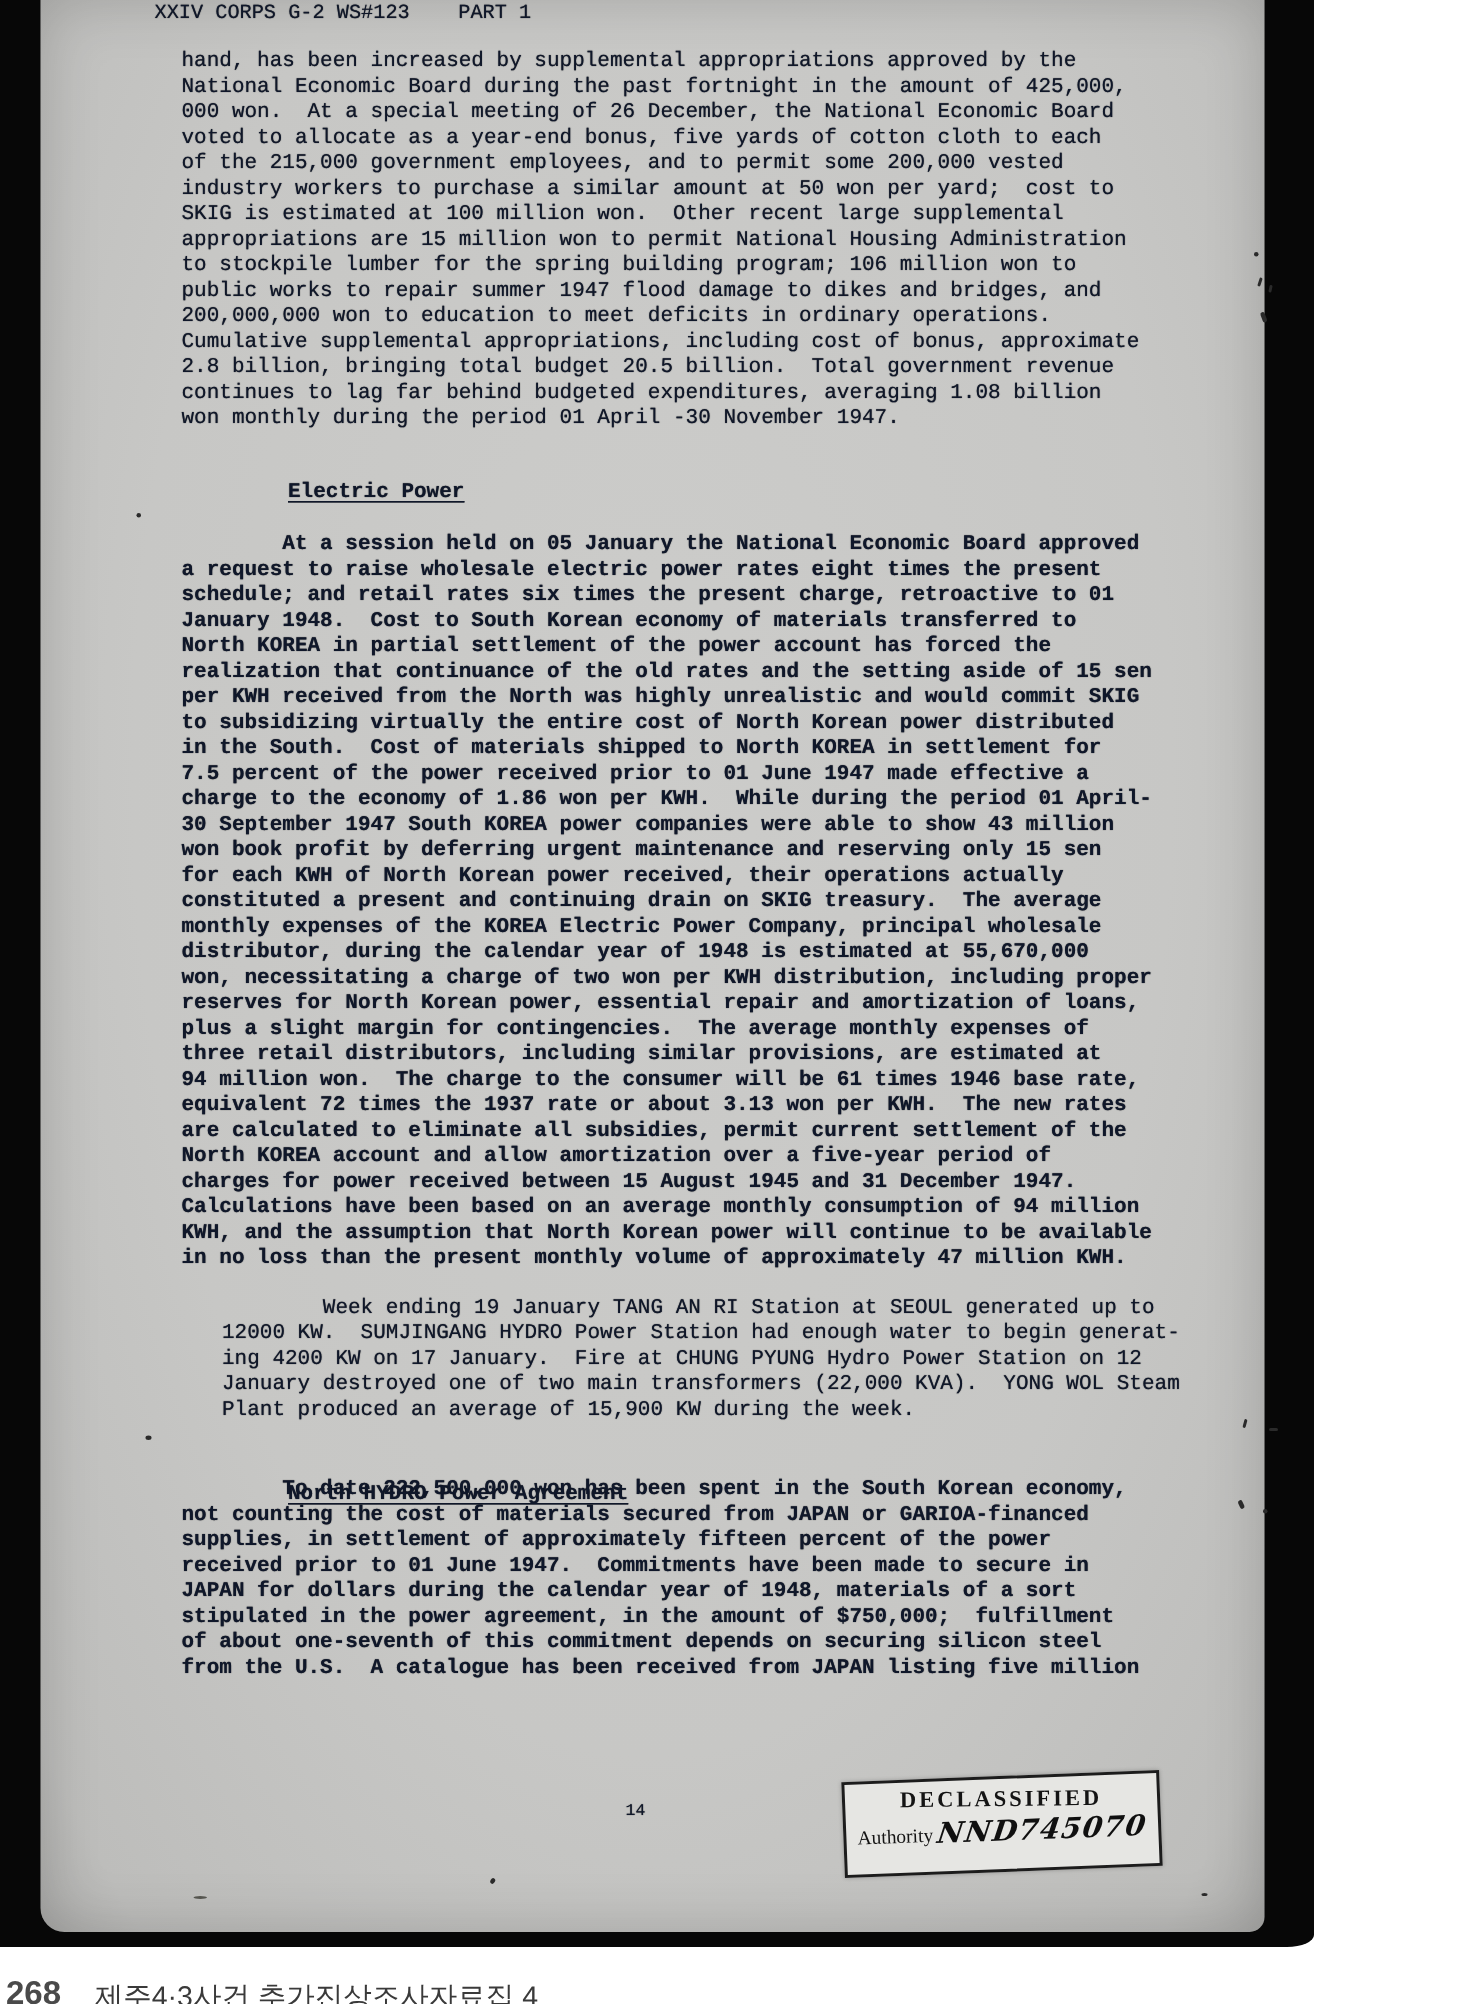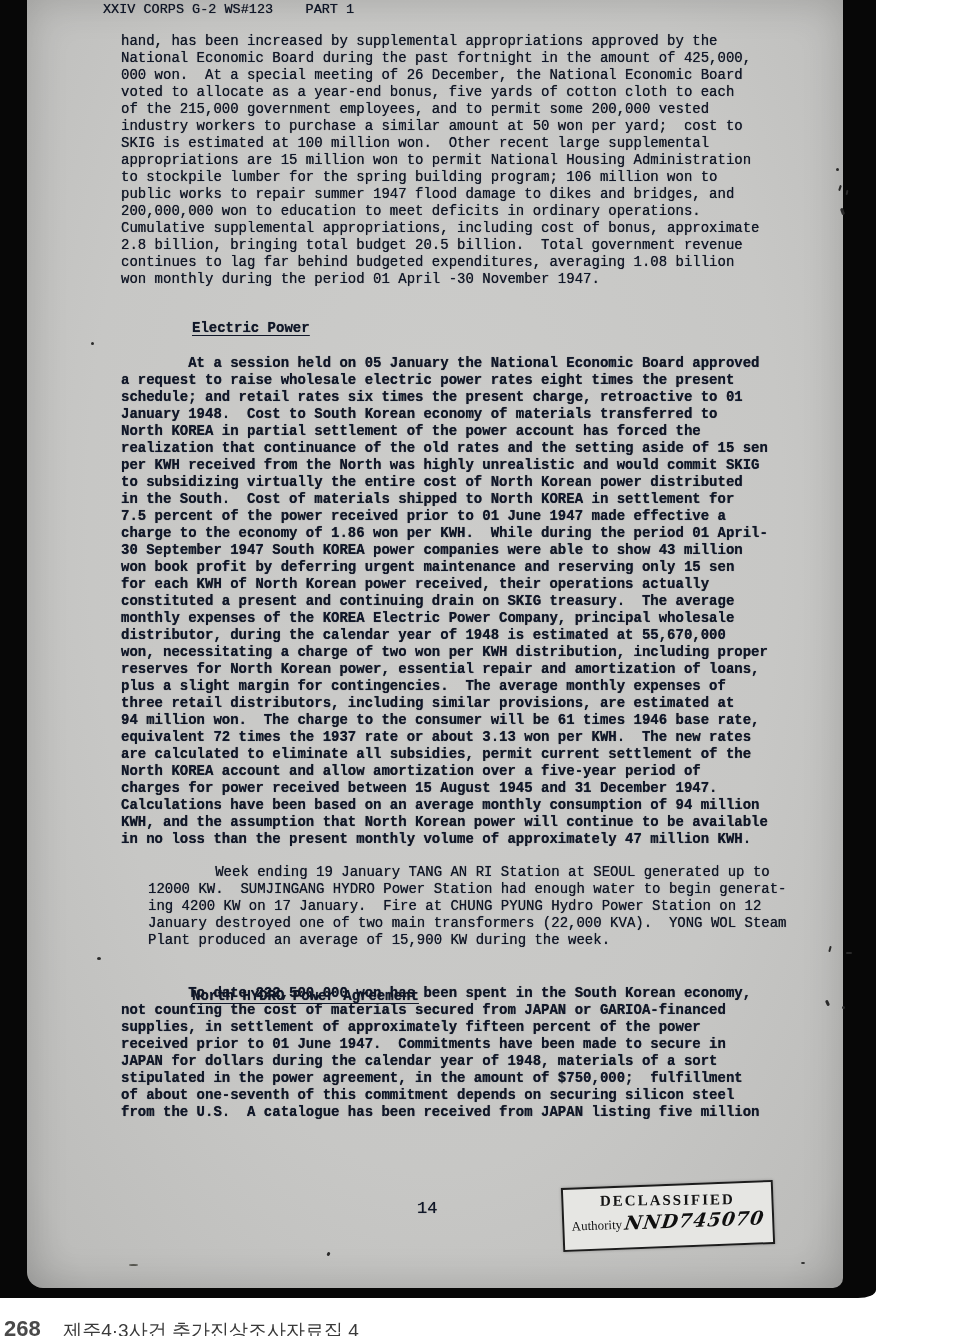--- a/index.html
+++ b/index.html
@@ -34,21 +34,21 @@
     text-shadow:0 0 .7px rgba(20,20,20,.85);
   }
   .doc-header{top:1px;left:103px;font-size:13.5px;}
   .para1{top:33px;left:121px;}
   .heading{font-weight:bold;text-decoration:underline;text-underline-offset:3px;}
   .heading1{top:320px;left:192px;}
   .para2{top:355px;left:121px;font-weight:bold;}
   .para3{top:864px;left:121px;margin-left:27px;}
   .heading2{top:988px;left:192px;}
   .para4{top:985px;left:121px;font-weight:bold;}
-  .page-num{top:1200px;left:417px;font-size:17px;}
+  .page-num{top:1200px;left:417px;font-size:11px;}
   
   .stamp{
     position:absolute;left:562px;top:1184px;width:208px;height:60px;
     background:#e6e6e3;
     border:2px solid #1c1c1c;
     transform:rotate(-2.2deg);
     box-shadow:0 0 3px rgba(0,0,0,.25);
     text-align:center;
   }
   .stamp-line1{

